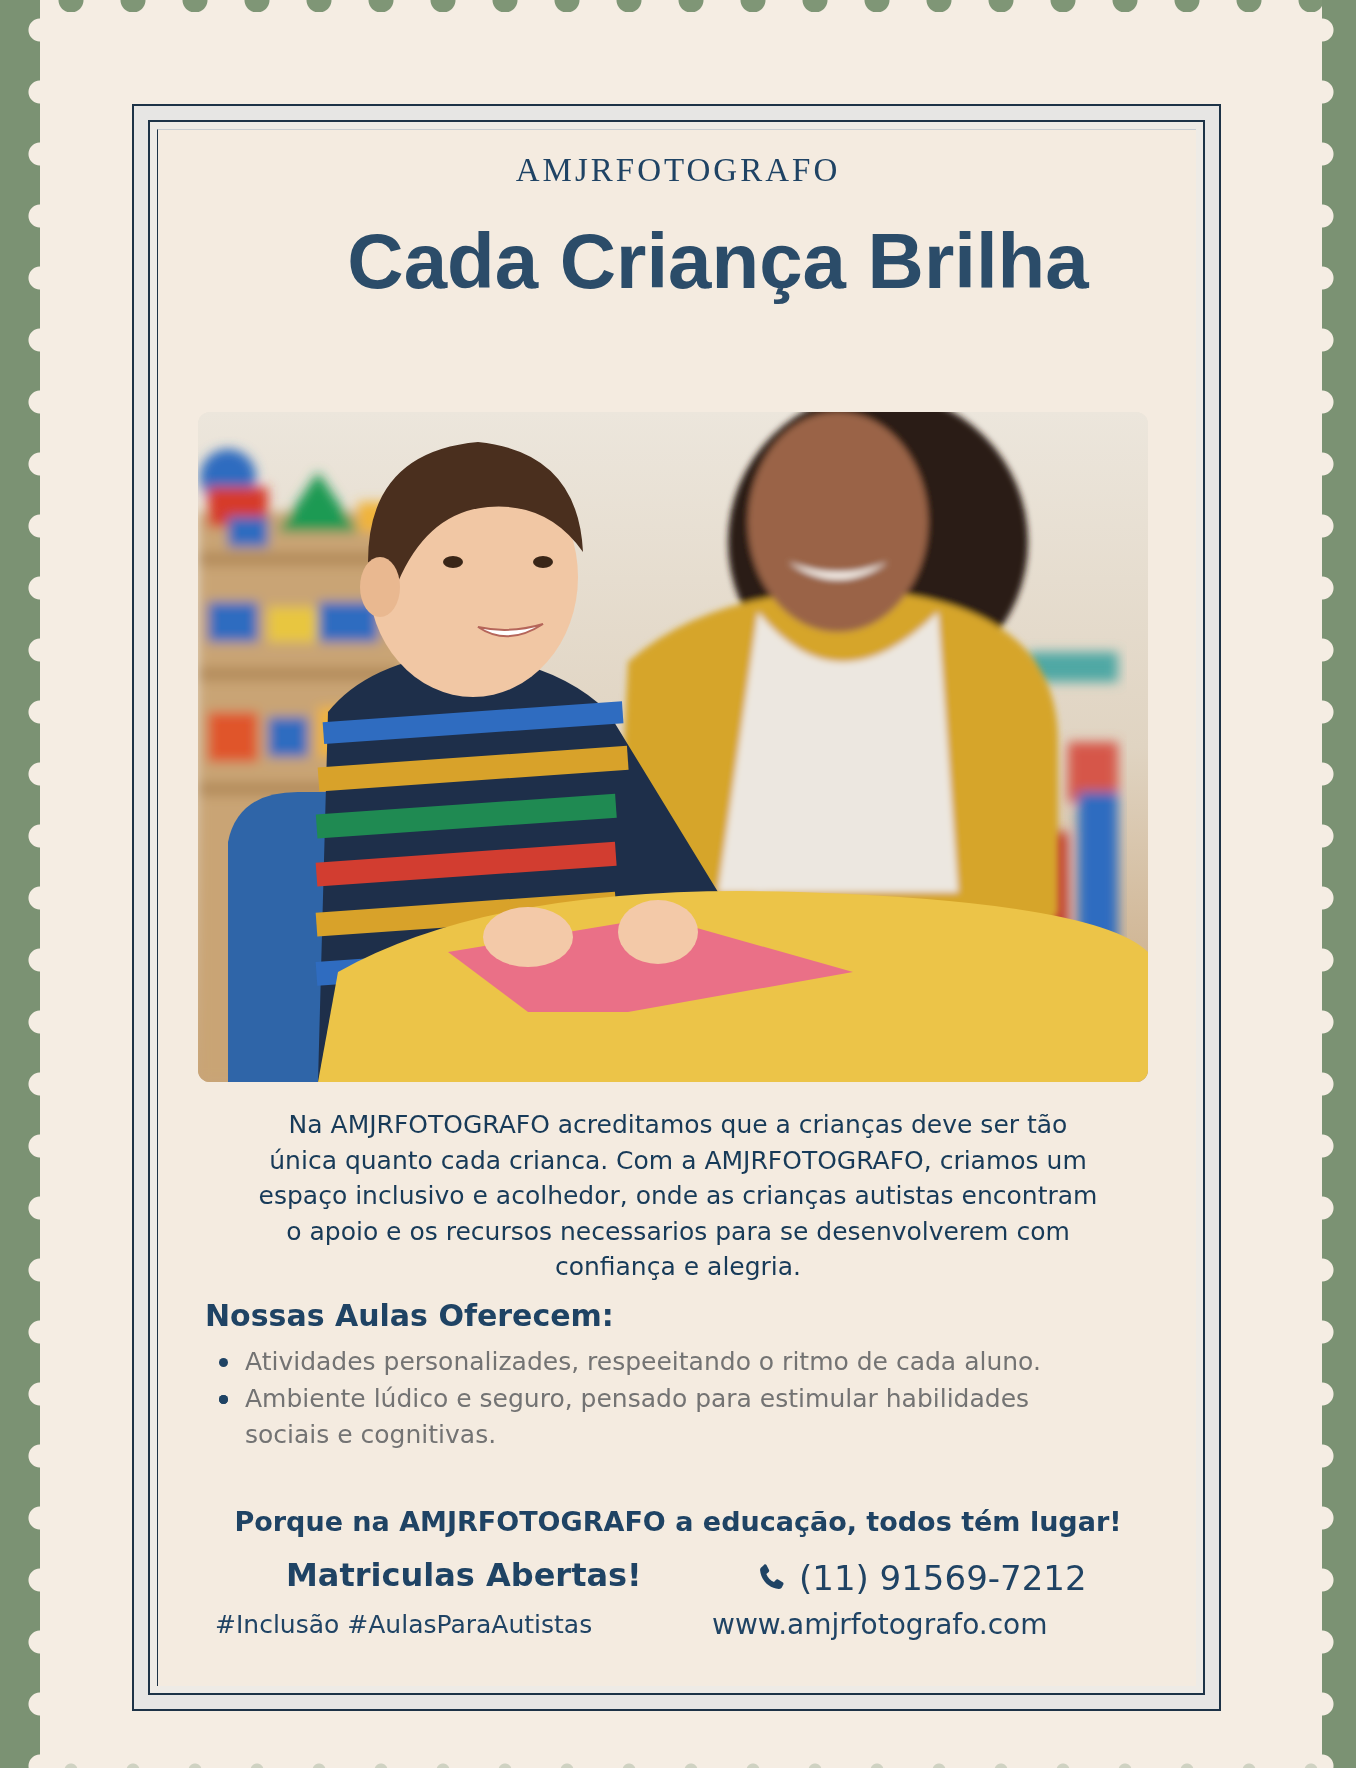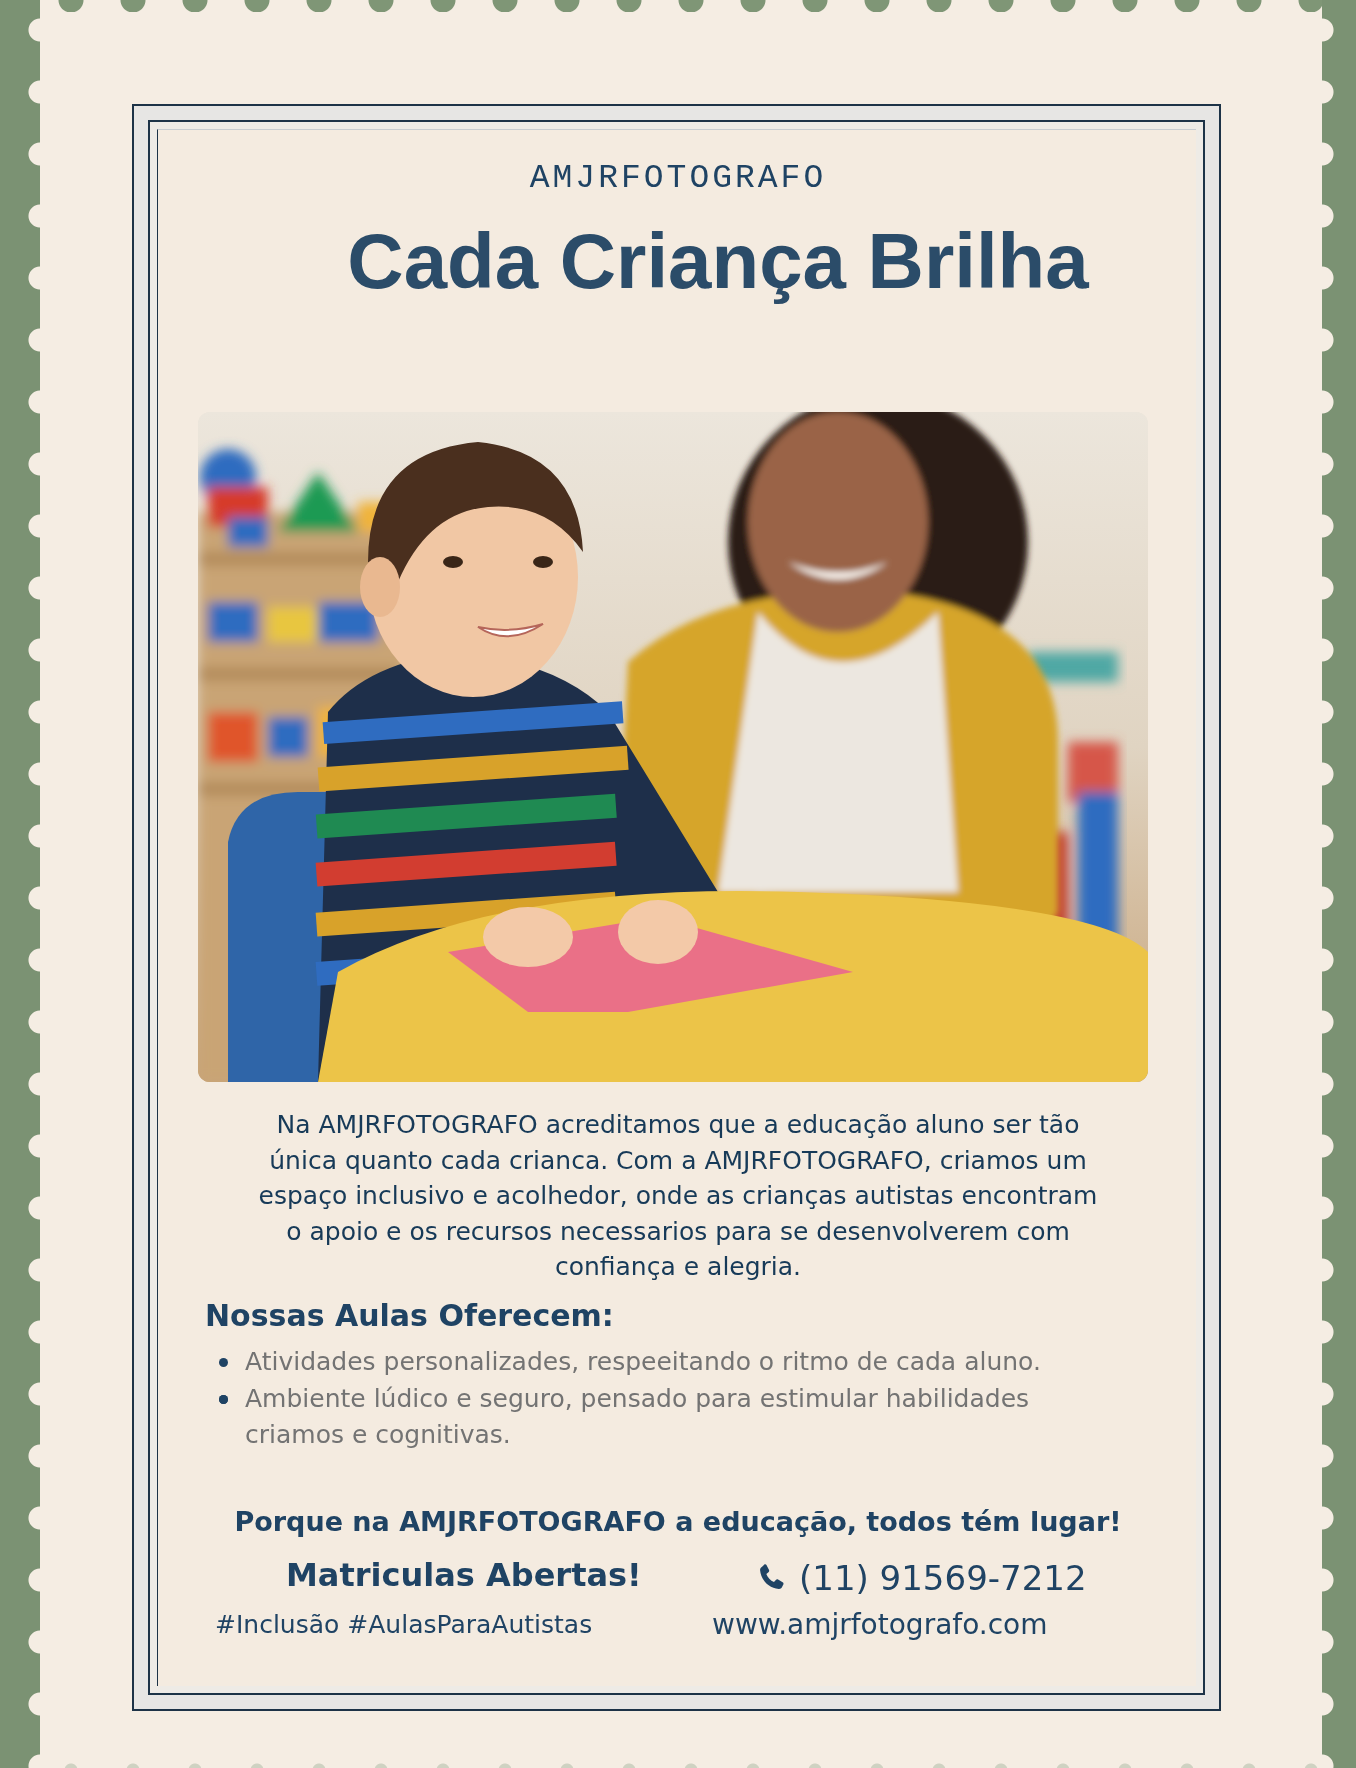--- a/index.html
+++ b/index.html
@@ -40,22 +40,22 @@
     border: 2px solid #1d3347;
     background: #eeebe6;
   }
   .frame-inner {
     position: absolute; left: 157px; top: 129px; width: 1038px; height: 1556px;
     border-left: 1.5px solid #1d3347; border-top: 1px solid #c7ccd0;
     background: #f4ebe0;
   }
   .brand {
     position: absolute; left: 0; width: 1356px; top: 152px; text-align: center;
-    font-family: Liberation Mono, monospace;
-    font-size: 33px; letter-spacing: 3px; color: #1f4364; font-weight: 500; margin-top: 8px;
+    font-family: Liberation Serif, serif;
+    font-size: 33px; letter-spacing: 3px; color: #1f4364; font-weight: 500;
   }
   .title {
     position: absolute; left: 0; width: 1356px; text-align: center;
     font-family: "Liberation Sans", sans-serif; font-weight: 700;
     font-size: 78px; line-height: 94px; color: #2b4c69; top: 214px; padding-left: 40px;
   }
   .photo {
     position: absolute; left: 198px; top: 412px; width: 950px; height: 670px;
     border-radius: 12px; overflow: hidden;
     background: linear-gradient(180deg, #ece4d8 0%, #e3d6c2 40%, #c8a982 100%);
@@ -190,34 +190,34 @@
     </g>
 
     <path d="M 120 670 L 140 560 Q 300 470 600 480 Q 900 490 950 540 L 950 670 Z" fill="#ecc448"></path>
     <polygon points="250,540 460,505 655,560 430,600 330,600" fill="#ea7087"></polygon>
     <ellipse cx="330" cy="525" rx="45" ry="30" fill="#f3c9a8"></ellipse>
     <ellipse cx="460" cy="520" rx="40" ry="32" fill="#f3c9a8"></ellipse>
   </svg>
 </div>
 
 <div class="body-text">
-  <div>Na AMJRFOTOGRAFO acreditamos que a educação aluno ser tão</div>
+  <div>Na AMJRFOTOGRAFO acreditamos que a crianças deve ser tão</div>
   <div>única quanto cada crianca. Com a AMJRFOTOGRAFO, criamos um</div>
   <div>espaço inclusivo e acolhedor, onde as crianças autistas encontram</div>
   <div>o apoio e os recursos necessarios para se desenvolverem com</div>
   <div>confiança e alegria.</div>
 </div>
 
 <div class="offer-heading">Nossas Aulas Oferecem:</div>
 
 <ul class="offer-list">
   <li><span class="dot"></span><span>Atividades personalizades, respeeitando o ritmo de cada aluno.</span></li>
   <li><span class="dot"></span></li>
   <li><span class="dot"></span><span>Ambiente lúdico e seguro, pensado para estimular habilidades</span></li>
-  <li class="wrap"><span>criamos e cognitivas.</span></li>
+  <li class="wrap"><span>sociais e cognitivas.</span></li>
 </ul>
 
 <div class="tagline">Porque na AMJRFOTOGRAFO a educação, todos tém lugar!</div>
 
 <div class="enroll">Matriculas Abertas!</div>
 
 <div class="phone">
   <svg viewBox="0 0 24 24">
     <path d="M6.6 2.5c.6-.3 1.3-.1 1.6.5l1.7 3.4c.3.6.1 1.2-.4 1.6L8 9.1c.9 2.5 2.9 4.6 5.4 5.7l1.3-1.4c.4-.5 1.1-.6 1.6-.3l3.2 1.9c.6.3.8 1 .5 1.6l-1 2c-.4.8-1.3 1.3-2.2 1.2C9.7 19.2 4.2 13.5 3.6 6.5c-.1-.9.4-1.8 1.2-2.2z" fill="#1f4364"></path>
   </svg>

